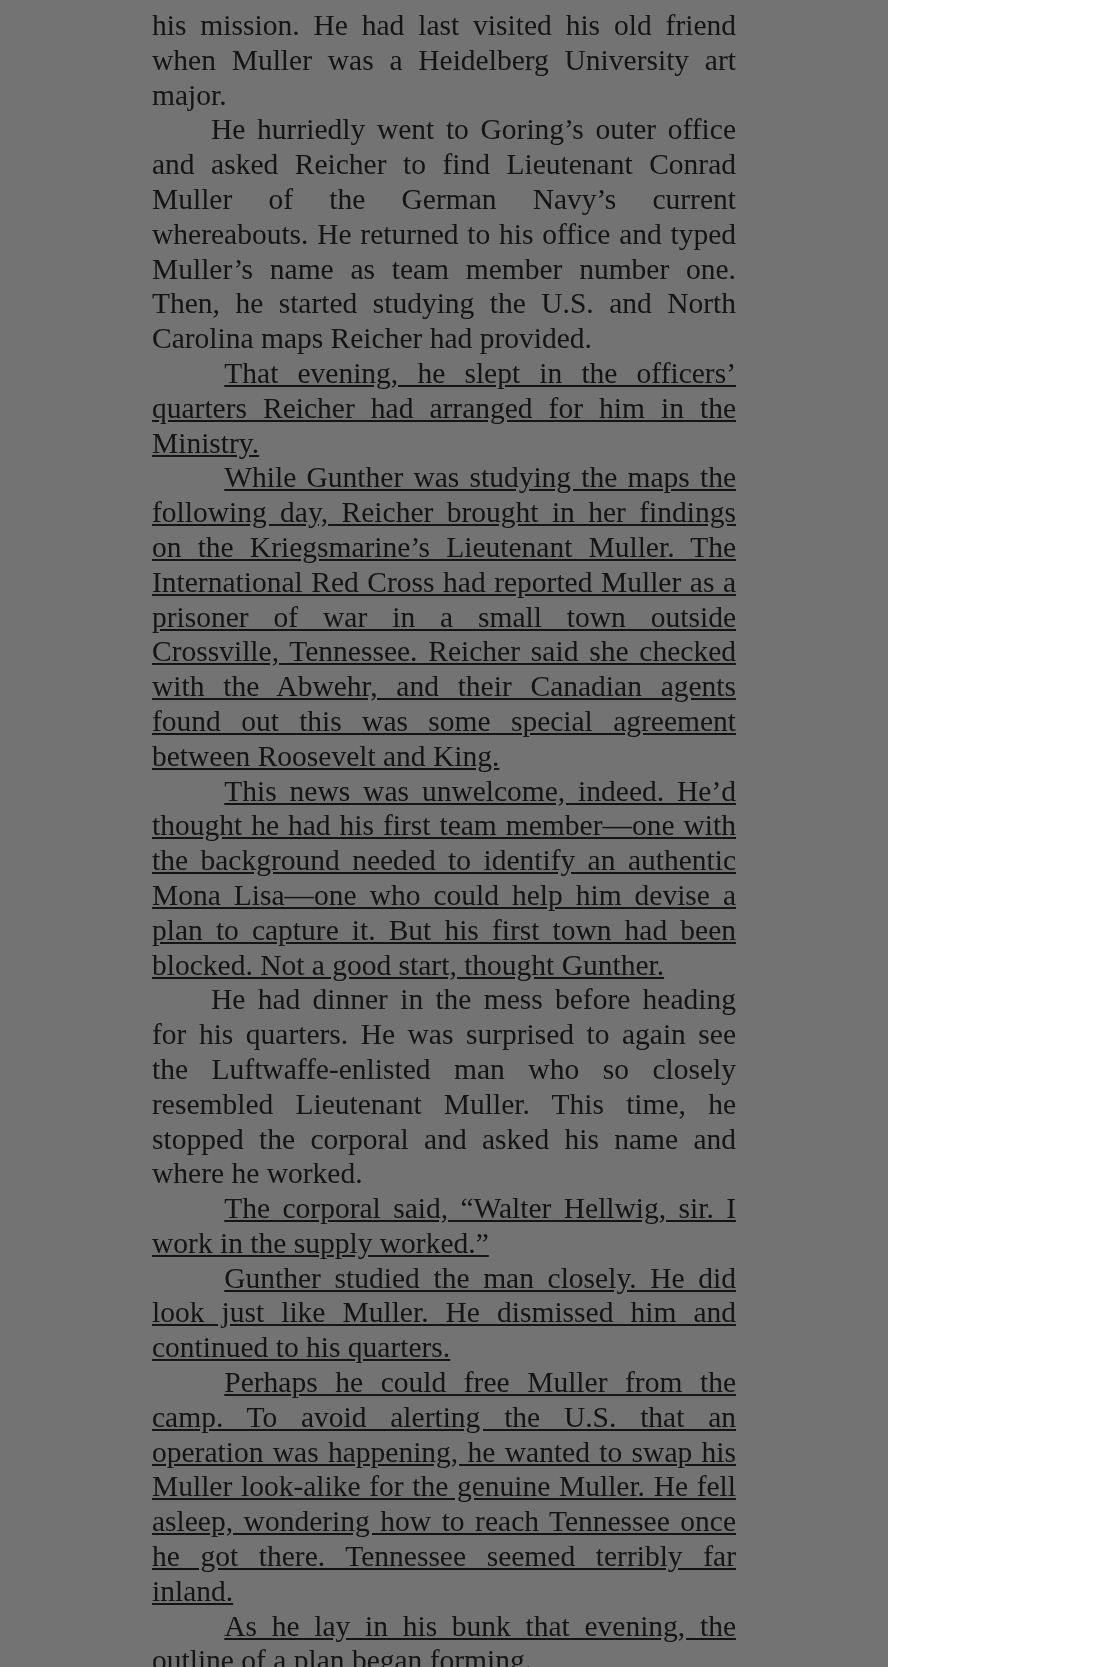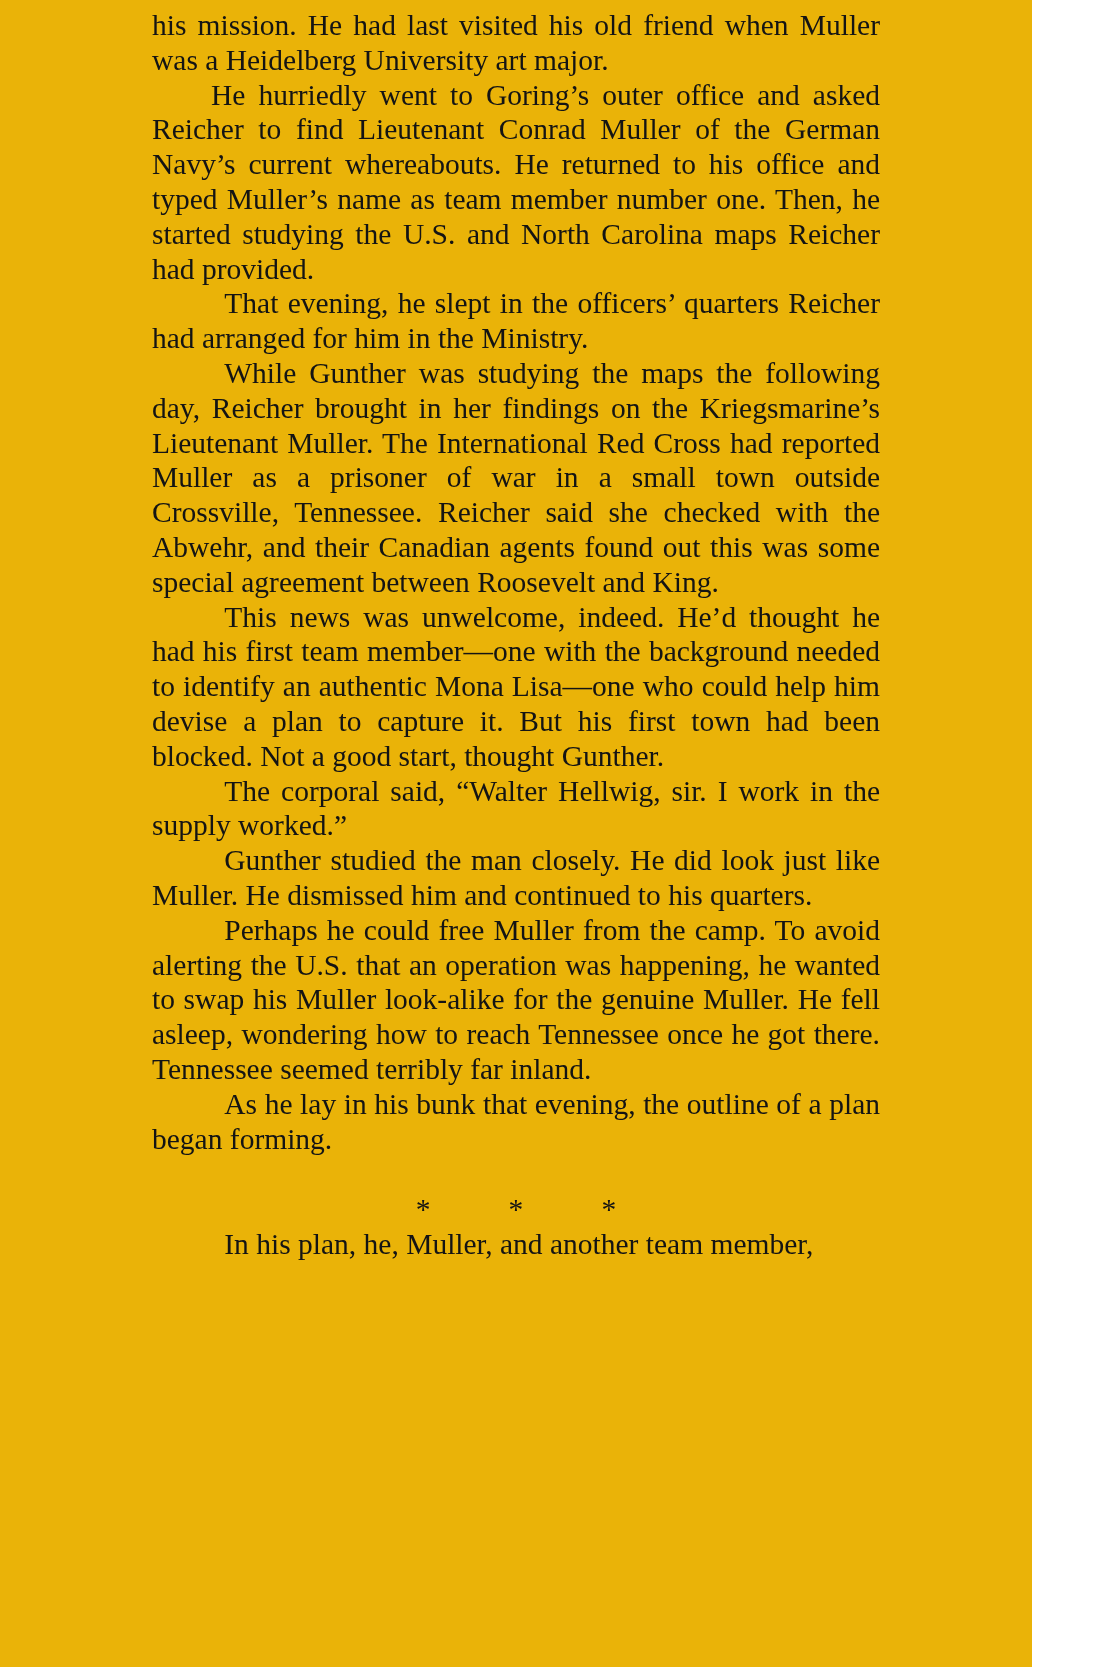--- a/index.html
+++ b/index.html
@@ -9,39 +9,40 @@
   }
   body {
     width: 1112px;
     height: 1667px;
     font-family: "Liberation Serif", "DejaVu Serif", serif;
     color: #111111;
     overflow: hidden;
   }
   .page {
     box-sizing: border-box;
-    width: 1032px;
+    width: 888px;
     height: 1667px;
     padding: 8px 152px 4px 152px;
-    background: #eab308;
+    background: #737373;
   }
   .body-text {
     font-size: 29.5px;
     line-height: 34.8px;
     text-align: justify;
     text-justify: inter-word;
     color: #141414;
     -webkit-font-smoothing: antialiased;
   }
   .body-text p {
     margin: 0;
     text-indent: 0;
   }
   .body-text p.indent {
     text-indent: 2.45em;
+    text-decoration: underline;
   }
   .body-text p.indent-narrow {
     text-indent: 2.0em;
   }
   .scene-break {
     margin-top: 36px;
     text-align: center;
     font-size: 29.5px;
     line-height: 34.8px;
     letter-spacing: 1.2em;
@@ -56,20 +57,21 @@
 <body>
 
 <div class="page">
   <div class="body-text">
 
     <p>his mission. He had last visited his old friend when Muller was a Heidelberg University art major.</p>
     <p class="indent-narrow">He hurriedly went to Goring’s outer office and asked Reicher to find Lieutenant Conrad Muller of the German Navy’s current whereabouts. He returned to his office and typed Muller’s name as team member number one. Then, he started studying the U.S. and North Carolina maps Reicher had provided.</p>
     <p class="indent">That evening, he slept in the officers’ quarters Reicher had arranged for him in the Ministry.</p>
     <p class="indent">While Gunther was studying the maps the following day, Reicher brought in her findings on the Kriegsmarine’s Lieutenant Muller. The International Red Cross had reported Muller as a prisoner of war in a small town outside Crossville, Tennessee. Reicher said she checked with the Abwehr, and their Canadian agents found out this was some special agreement between Roosevelt and King.</p>
     <p class="indent">This news was unwelcome, indeed. He’d thought he had his first team member—one with the background needed to identify an authentic Mona Lisa—one who could help him devise a plan to capture it. But his first town had been blocked. Not a good start, thought Gunther.</p>
+    <p class="indent-narrow">He had dinner in the mess before heading for his quarters. He was surprised to again see the Luftwaffe-enlisted man who so closely resembled Lieutenant Muller. This time, he stopped the corporal and asked his name and where he worked.</p>
     <p class="indent">The corporal said, “Walter Hellwig, sir. I work in the supply worked.”</p>
     <p class="indent">Gunther studied the man closely. He did look just like Muller. He dismissed him and continued to his quarters.</p>
     <p class="indent">Perhaps he could free Muller from the camp. To avoid alerting the U.S. that an operation was happening, he wanted to swap his Muller look-alike for the genuine Muller. He fell asleep, wondering how to reach Tennessee once he got there. Tennessee seemed terribly far inland.</p>
     <p class="indent">As he lay in his bunk that evening, the outline of a plan began forming.</p>
 
     <div class="scene-break">*  *  *</div>
 
     <p class="indent after-break">In his plan, he, Muller, and another team member,</p>
 
   </div>

